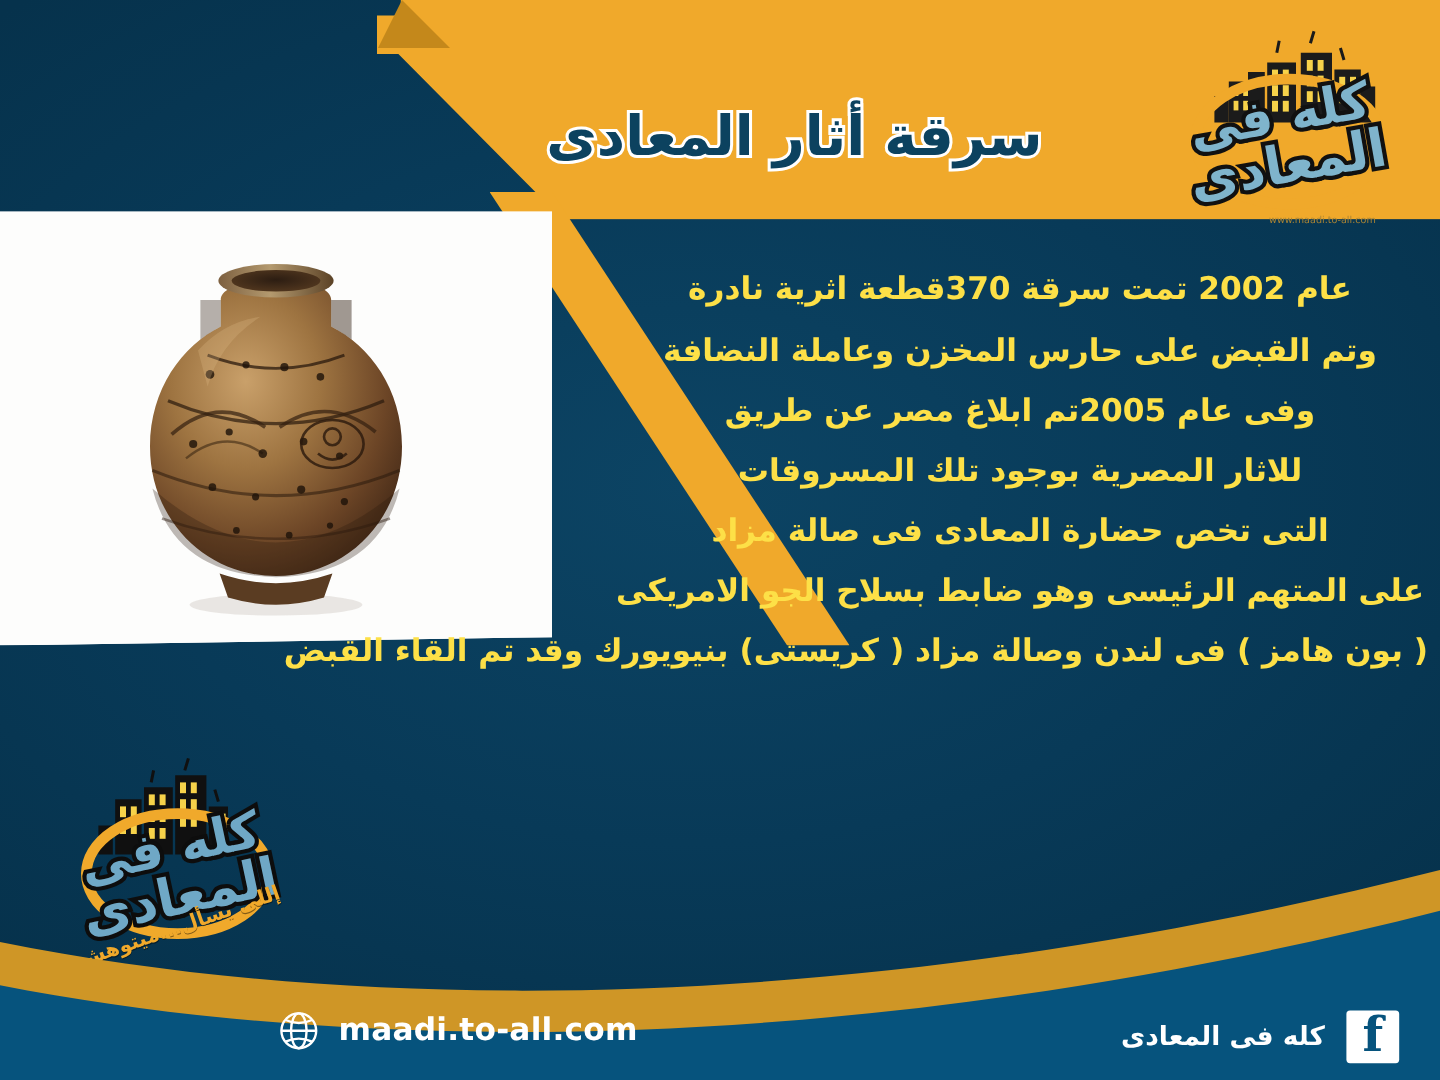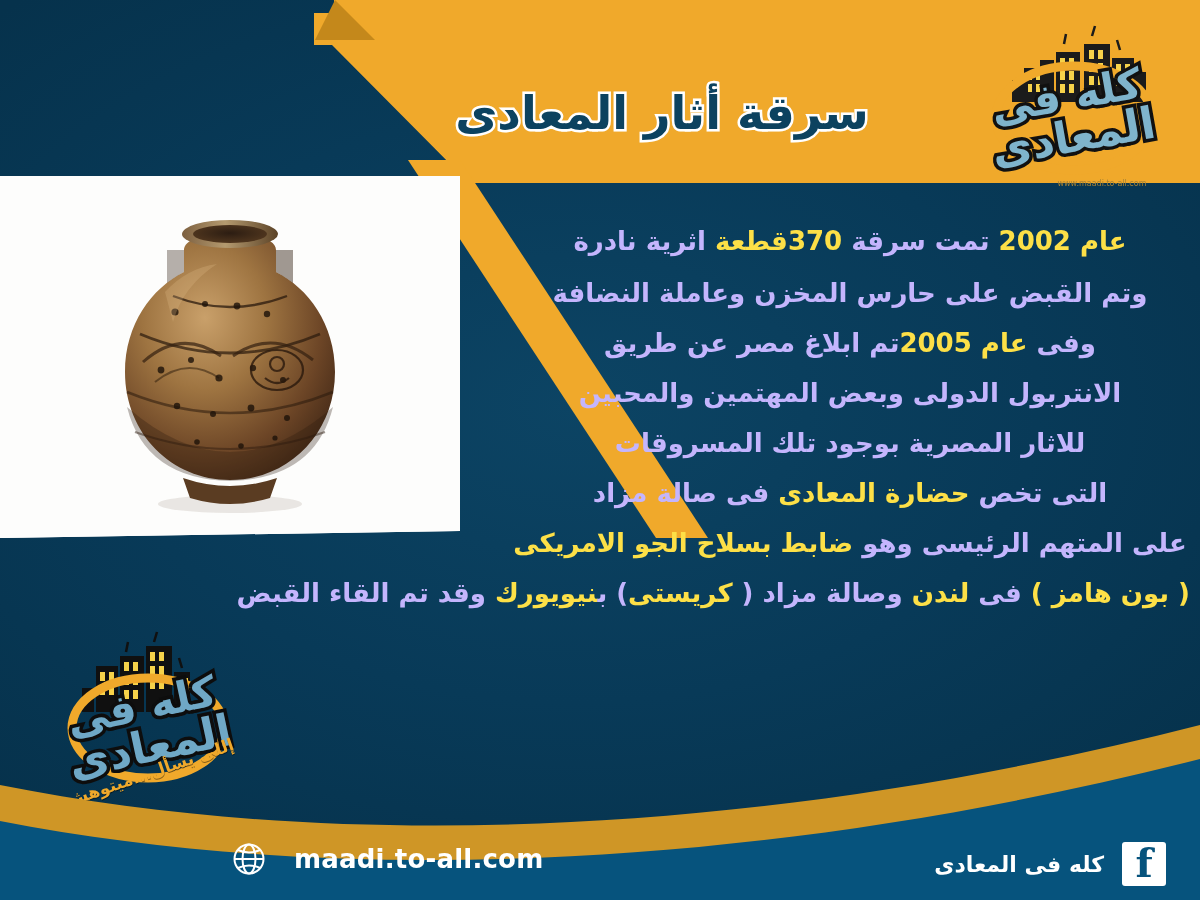--- a/index.html
+++ b/index.html
@@ -68,41 +68,41 @@
     font-size:26px;font-weight:bold;line-height:1.0;
     color:#ffffff;
   }
   .body-text .line{
     display:block;
     margin-bottom:24px;
     white-space:nowrap;
   }
   .body-text .line:nth-child(1){margin-bottom:26px;}
   .hl{color:#fde047;}
-  .w{color:#c4b5fd;}
+  .w{color:#fde047;}
 
   
   .logo{position:absolute;}
   .logo-tr{left:952px;top:6px;width:236px;height:186px;}
   .logo-bl{left:36px;top:608px;width:240px;height:196px;}
   .logo-tagline{
     position:absolute;left:62px;top:792px;
     font-size:17px;font-weight:bold;color:#f0a92b;
     direction:rtl;
     transform:rotate(-19deg);
     transform-origin:left top;
     white-space:nowrap;
     text-shadow:0 1px 0 rgba(0,0,0,.45);
   }
 
   
   .footer-swoosh{position:absolute;left:0;bottom:0;width:1200px;height:175px;}
   .footer-web{
     position:absolute;left:232px;top:842px;
-    display:flex;align-items:center;gap:28px;
+    display:flex;align-items:center;gap:16px;
     direction:ltr;
   }
   .footer-web .url{
     font-size:26px;font-weight:bold;color:#ffffff;letter-spacing:.2px;
   }
   .footer-fb{
     position:absolute;right:34px;top:842px;
     display:flex;align-items:center;gap:18px;
     direction:rtl;
   }
@@ -221,21 +221,20 @@
 
         <path d="M62 215 q103 90 206 0 q-18 72 -103 74 q-85 -2 -103 -74 z" fill="#2b1a0c" opacity=".3"></path>
       </svg>
     </div>
   </div>
 
   <div class="body-text">
     <span class="line"><span class="hl">عام 2002</span><span class="w"> تمت سرقة </span><span class="hl">370قطعة</span><span class="w"> اثرية نادرة</span></span>
     <span class="line"><span class="w">وتم القبض على حارس المخزن وعاملة النضافة</span></span>
     <span class="line"><span class="w">وفى </span><span class="hl">عام 2005</span><span class="w">تم ابلاغ مصر عن طريق</span></span>
-    <span class="line"><span class="w">الانتربول الدولى وبعض المهتمين والمحبين</span></span>
     <span class="line"><span class="w">للاثار المصرية بوجود تلك المسروقات</span></span>
     <span class="line"><span class="w">التى تخص </span><span class="hl">حضارة المعادى</span><span class="w"> فى صالة مزاد</span></span>
     <span class="line"><span class="w">على المتهم الرئيسى وهو </span><span class="hl">ضابط بسلاح الجو الامريكى</span></span>
     <span class="line"><span class="hl">( بون هامز )</span><span class="w"> فى </span><span class="hl">لندن</span><span class="w"> وصالة مزاد ( </span><span class="hl">كريستى</span><span class="w">) ب</span><span class="hl">نيويورك</span><span class="w"> وقد تم القاء القبض</span></span>
   </div>
 
   <svg class="logo logo-tr" viewBox="0 0 236 186">
     <g>
       <path d="M72 96 l0 -34 l16 0 l0 -8 l14 0 l0 42 z" fill="#1b1b1b"></path>
       <path d="M104 96 l0 -50 l24 0 l0 50 z" fill="#1b1b1b"></path>

